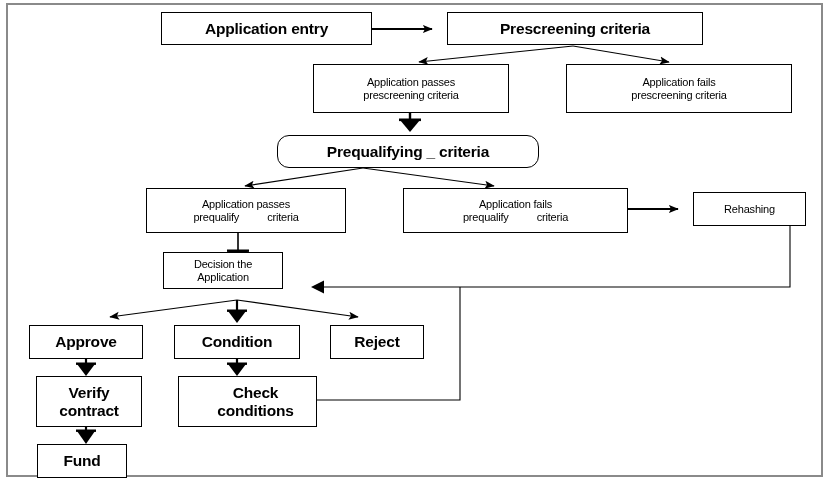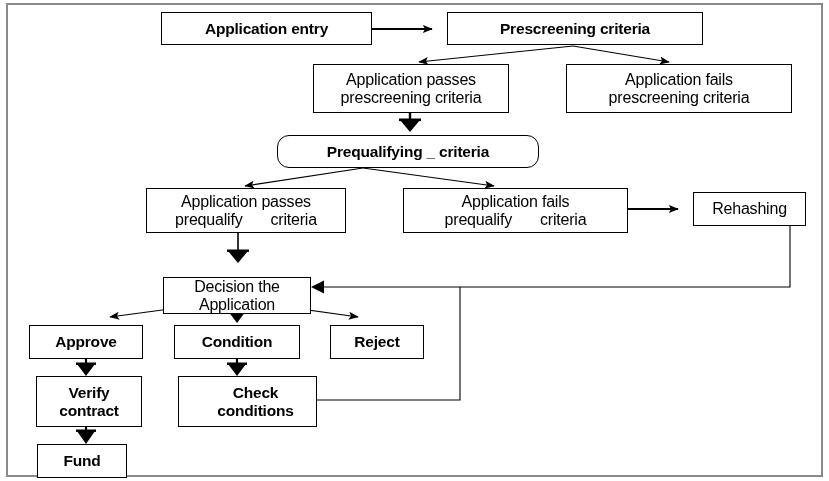--- a/index.html
+++ b/index.html
@@ -41,21 +41,21 @@
     display: flex;
     align-items: center;
     text-align: center;
     color: #000000;
     line-height: 1.12;
     letter-spacing: -0.2px;
     z-index: 3;
   }
   .node .label { display: block; width: 100%; padding: 0 3px; }
   .bold   { font-weight: bold; font-size: 15.5px; }
-  .reg    { font-weight: normal; font-size: 16px; }
+  .reg    { font-weight: normal; font-size: 11px; }
   .two-line .l1 { display: block; }
   .two-line .l2 { display: block; }
   .split .l2 { display: block; }
   .split .l2 .left { display: inline-block; }
   .split .l2 .gapword { display: inline-block; margin-left: 28px; }
 </style>
 </head>
 <body>
 
 <div id="canvas">
@@ -188,21 +188,21 @@
       <span class="l2">
         <span class="left">prequalify</span><span class="gapword">criteria</span>
       </span>
     </span>
   </div>
 
   <div class="node reg" style="left:693px; top:192px; width:113px; height:34px;">
     <span class="label">Rehashing</span>
   </div>
 
-  <div class="node reg two-line" style="left:163px; top:277px; width:148px; height:37px;">
+  <div class="node reg two-line" style="left:163px; top:252px; width:120px; height:37px;">
     <span class="label">
       <span class="l1">Decision the</span>
       <span class="l2">Application</span>
     </span>
   </div>
 
   <div class="node bold" style="left:29px; top:325px; width:114px; height:34px;">
     <span class="label">Approve</span>
   </div>
 

